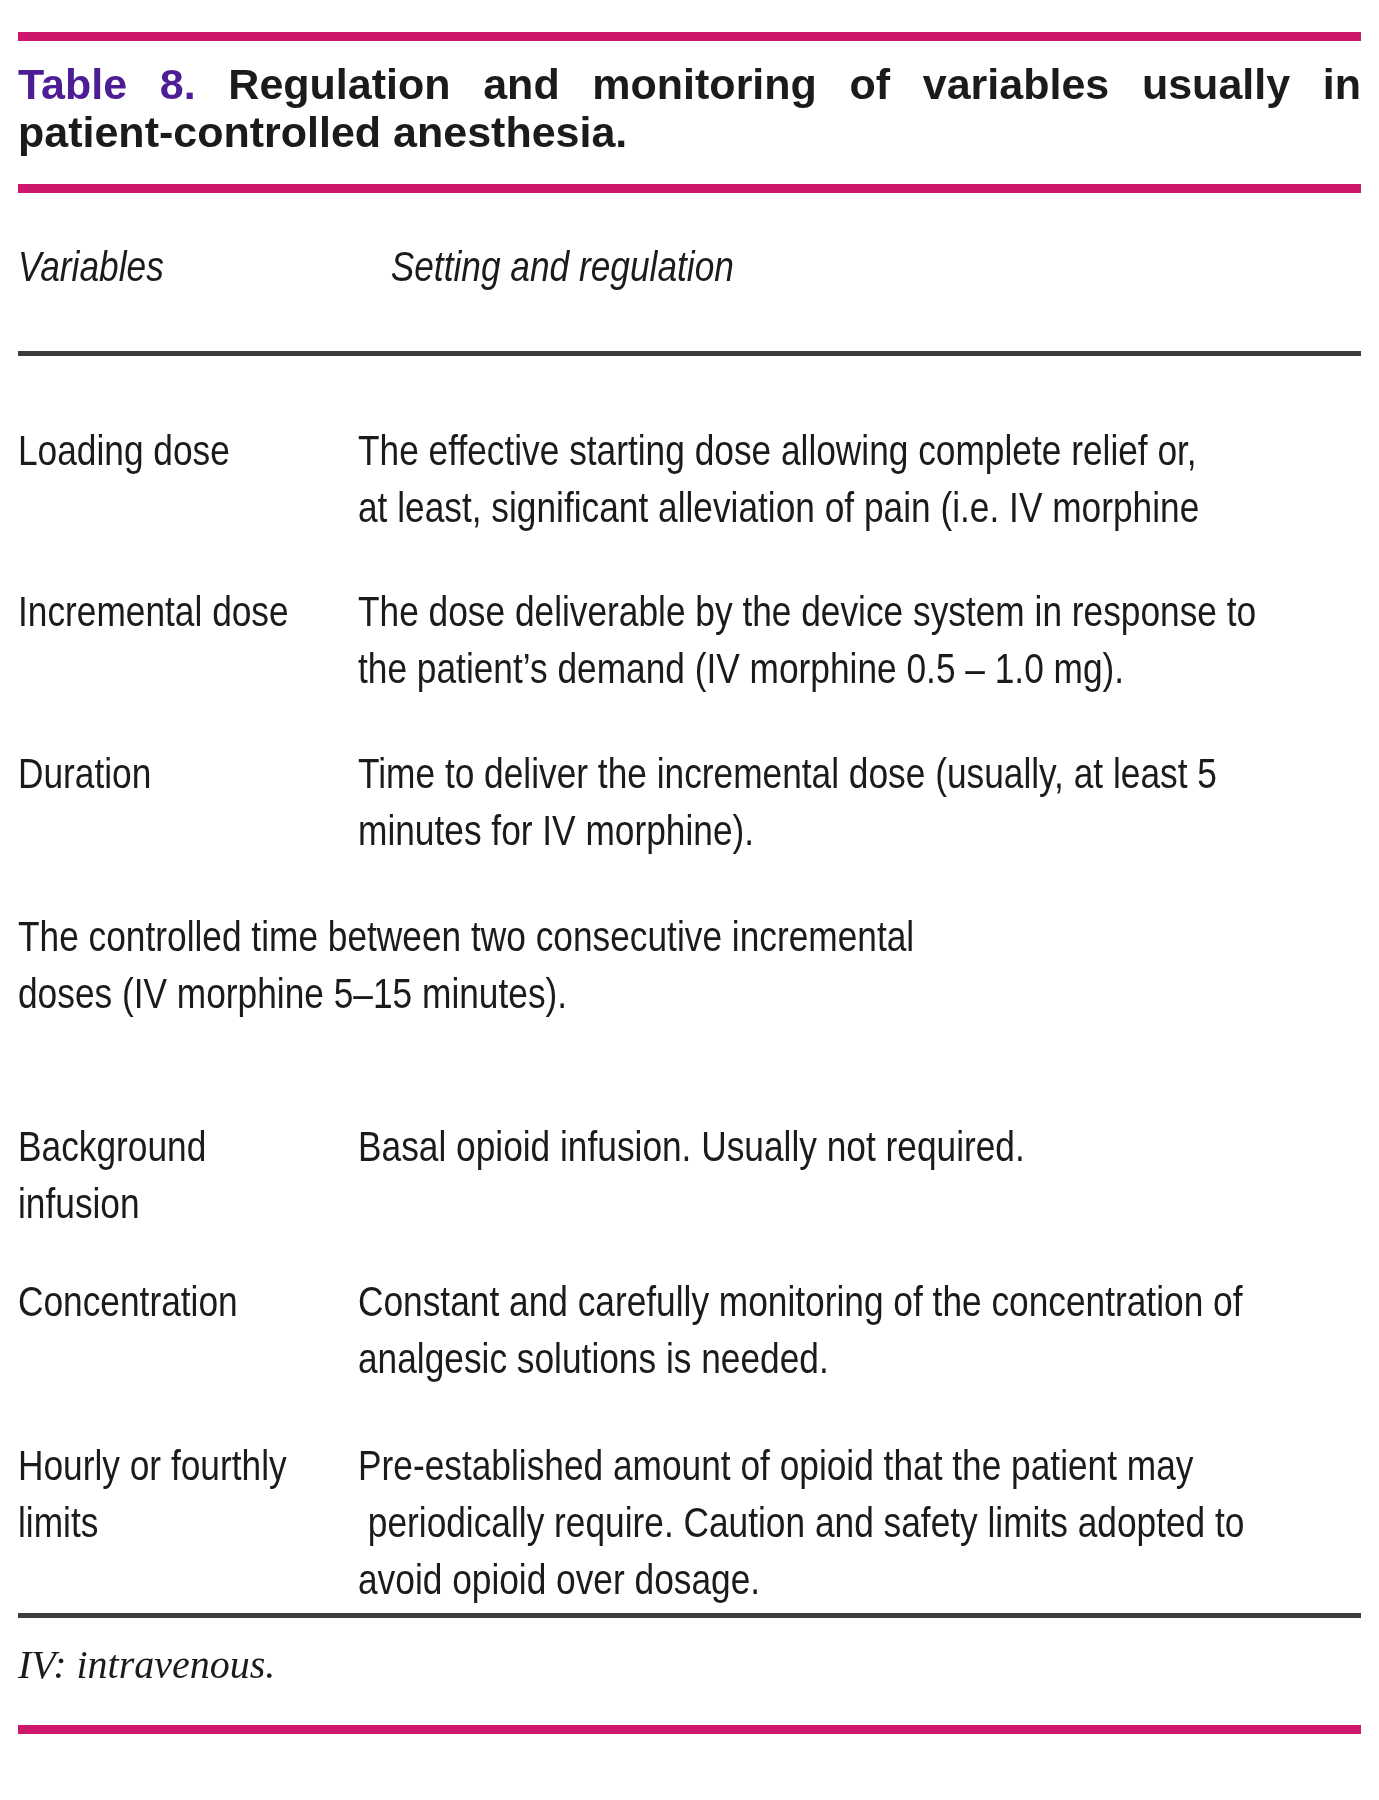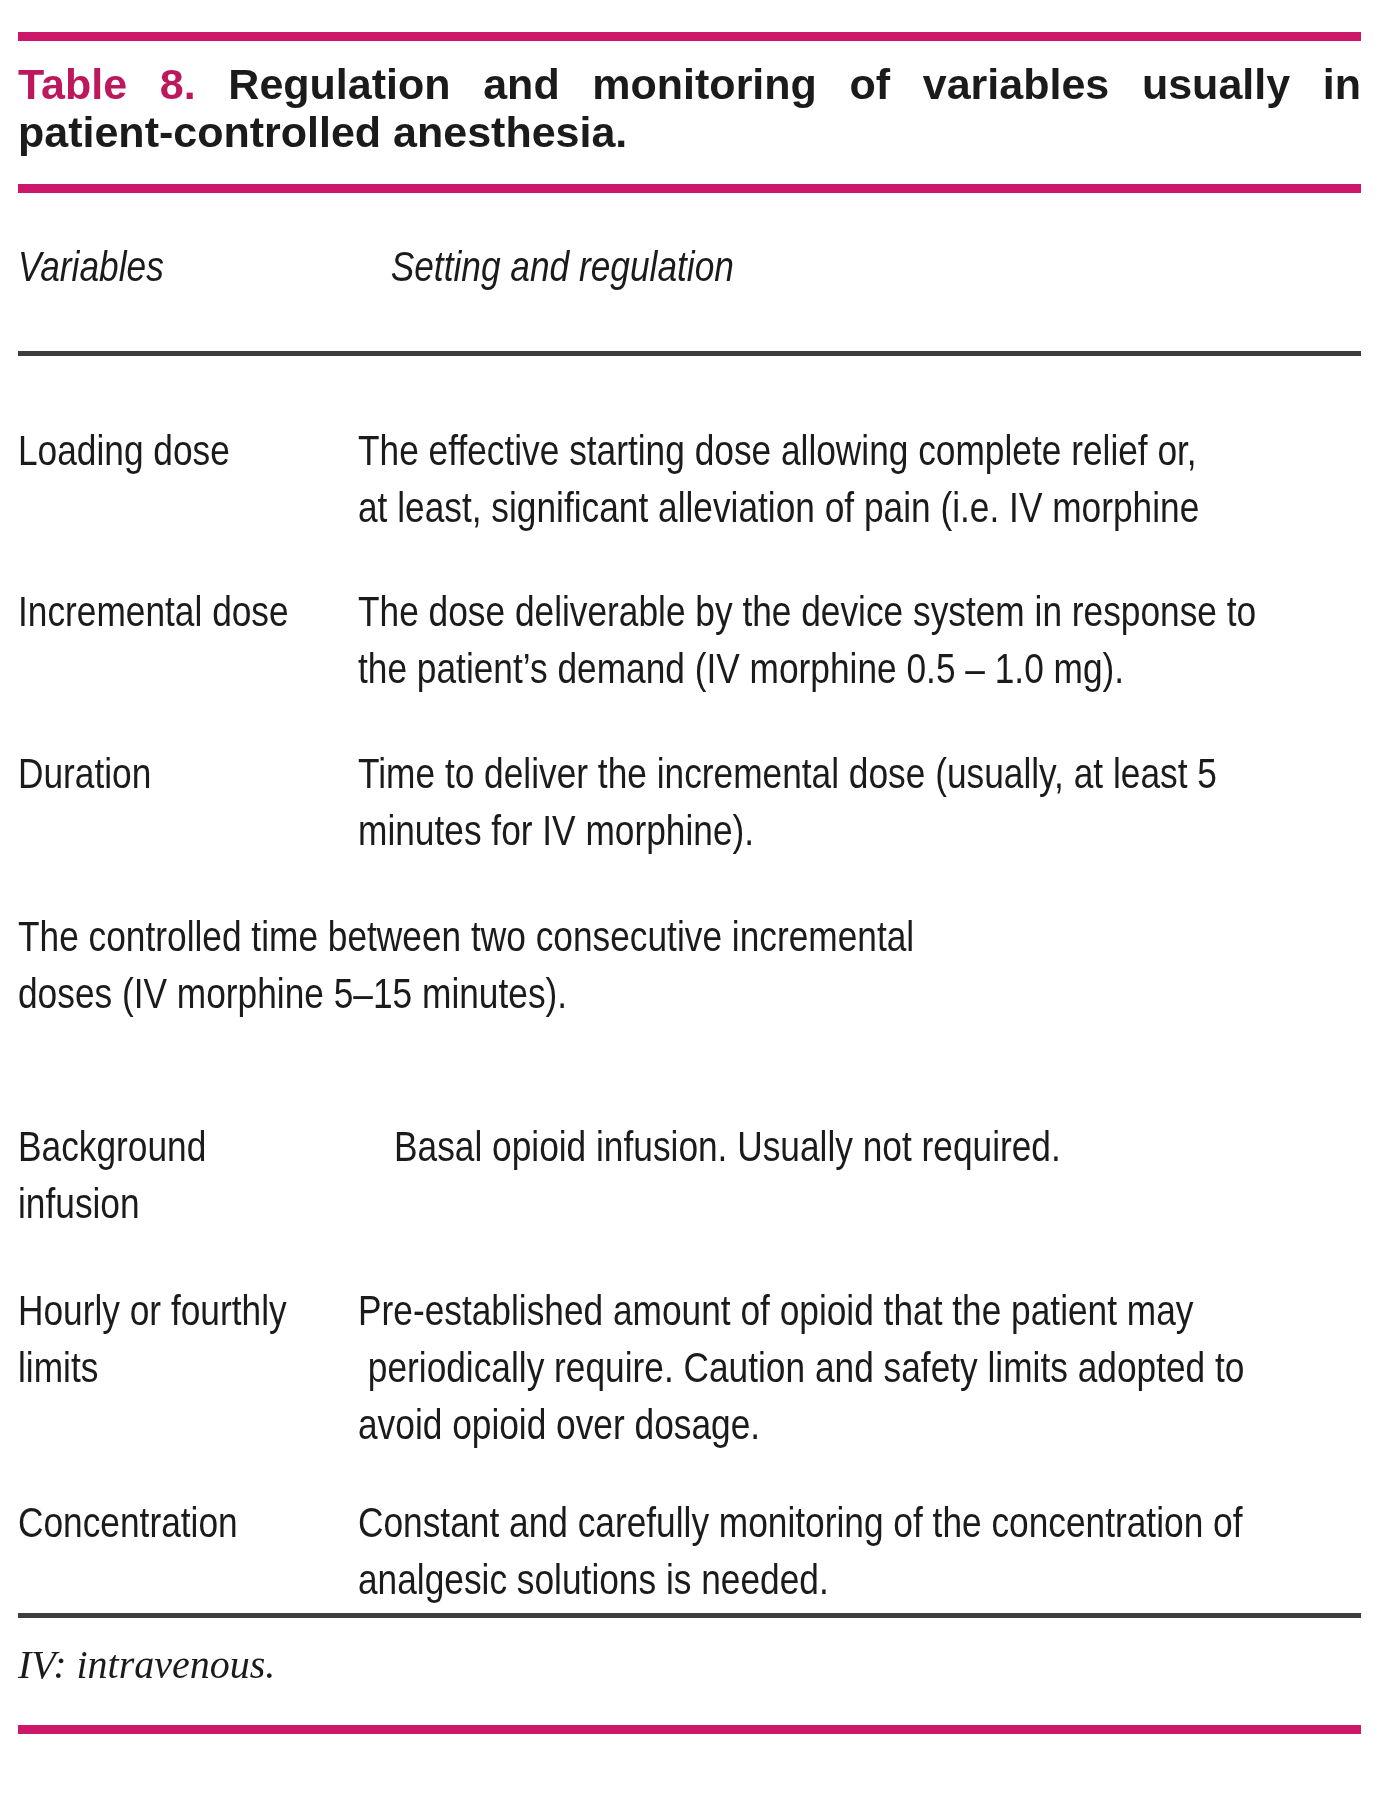--- a/index.html
+++ b/index.html
@@ -8,21 +8,21 @@
 
   .page { position: relative; width: 1379px; height: 1800px; padding: 0 18px; }
 
   .accent-bar { height: 9px; background: #cc176b; width: 100%; }
   .bar-top { margin-top: 32px; }
   .bar-caption { margin-top: 28px; }
   .bar-bottom { margin-top: 38px; }
 
   .caption { margin-top: 19px; font-weight: bold; font-size: 43px; line-height: 48px; letter-spacing: 0px; }
   .caption .cap-line1 { text-align: justify; text-align-last: justify; }
-  .caption .cap-label { color: #be185d; }
+  .caption .cap-label { color: #4c1d95; }
   .caption .cap-line2 { text-align: left; }
 
   
   .cond { display: inline-block; transform: scaleX(0.84); transform-origin: 0 50%; white-space: pre; }
   .cond-center { display: inline-block; transform: scaleX(0.84); transform-origin: 50% 50%; white-space: pre; }
 
   .colheads { margin-top: 50px; display: grid; grid-template-columns: 340px 1fr; font-style: italic; font-size: 42px; line-height: 48px; }
   .colheads .set-col { text-align: left; padding-right: 170px; }
 
   .rule { height: 5px; background: #3d3d3d; width: 100%; }
@@ -30,21 +30,21 @@
   .rule-foot { margin-top: 5px; }
 
   .rows { margin-top: 66px; }
   .trow { display: grid; grid-template-columns: 340px 1fr; }
   .trow .term, .trow .desc { font-size: 42px; }
   .tline, .dline { height: 57px; line-height: 57px; white-space: nowrap; }
 
   .mt-r2 { margin-top: 47px; }
   .mt-r3 { margin-top: 48px; }
   .mt-r4 { margin-top: 49px; }
-  .mt-r5 { margin-top: 96px; gap: 36px; }
+  .mt-r5 { margin-top: 96px; }
   .mt-r6 { margin-top: 41px; }
   .mt-r7 { margin-top: 50px; }
 
   .footnote { margin-top: 24px; font-family: "Liberation Serif", serif; font-style: italic; font-size: 40px; line-height: 45px; }
 </style>
 </head>
 <body>
 
 <div class="page">
 
@@ -106,39 +106,39 @@
     <div class="trow mt-r5">
       <div class="term">
         <div class="tline"><span class="cond">Background</span></div>
         <div class="tline"><span class="cond">infusion</span></div>
       </div>
       <div class="desc">
         <div class="dline"><span class="cond">Basal opioid infusion. Usually not required.</span></div>
       </div>
     </div>
 
+    <div class="trow mt-r6">
+      <div class="term">
+        <div class="tline"><span class="cond">Concentration</span></div>
+      </div>
+      <div class="desc">
+        <div class="dline"><span class="cond">Constant and carefully monitoring of the concentration of</span></div>
+        <div class="dline"><span class="cond">analgesic solutions is needed.</span></div>
+      </div>
+    </div>
+
     <div class="trow mt-r7">
       <div class="term">
         <div class="tline"><span class="cond">Hourly or fourthly</span></div>
         <div class="tline"><span class="cond">limits</span></div>
       </div>
       <div class="desc">
         <div class="dline"><span class="cond">Pre-established amount of opioid that the patient may</span></div>
         <div class="dline"><span class="cond"> periodically require. Caution and safety limits adopted to</span></div>
         <div class="dline"><span class="cond">avoid opioid over dosage.</span></div>
-      </div>
-    </div>
-
-    <div class="trow mt-r6">
-      <div class="term">
-        <div class="tline"><span class="cond">Concentration</span></div>
-      </div>
-      <div class="desc">
-        <div class="dline"><span class="cond">Constant and carefully monitoring of the concentration of</span></div>
-        <div class="dline"><span class="cond">analgesic solutions is needed.</span></div>
       </div>
     </div>
 
   </div>
 
   <div class="rule rule-foot"></div>
 
   <div class="footnote"><span>IV: intravenous.</span></div>
 
   <div class="accent-bar bar-bottom"></div>

